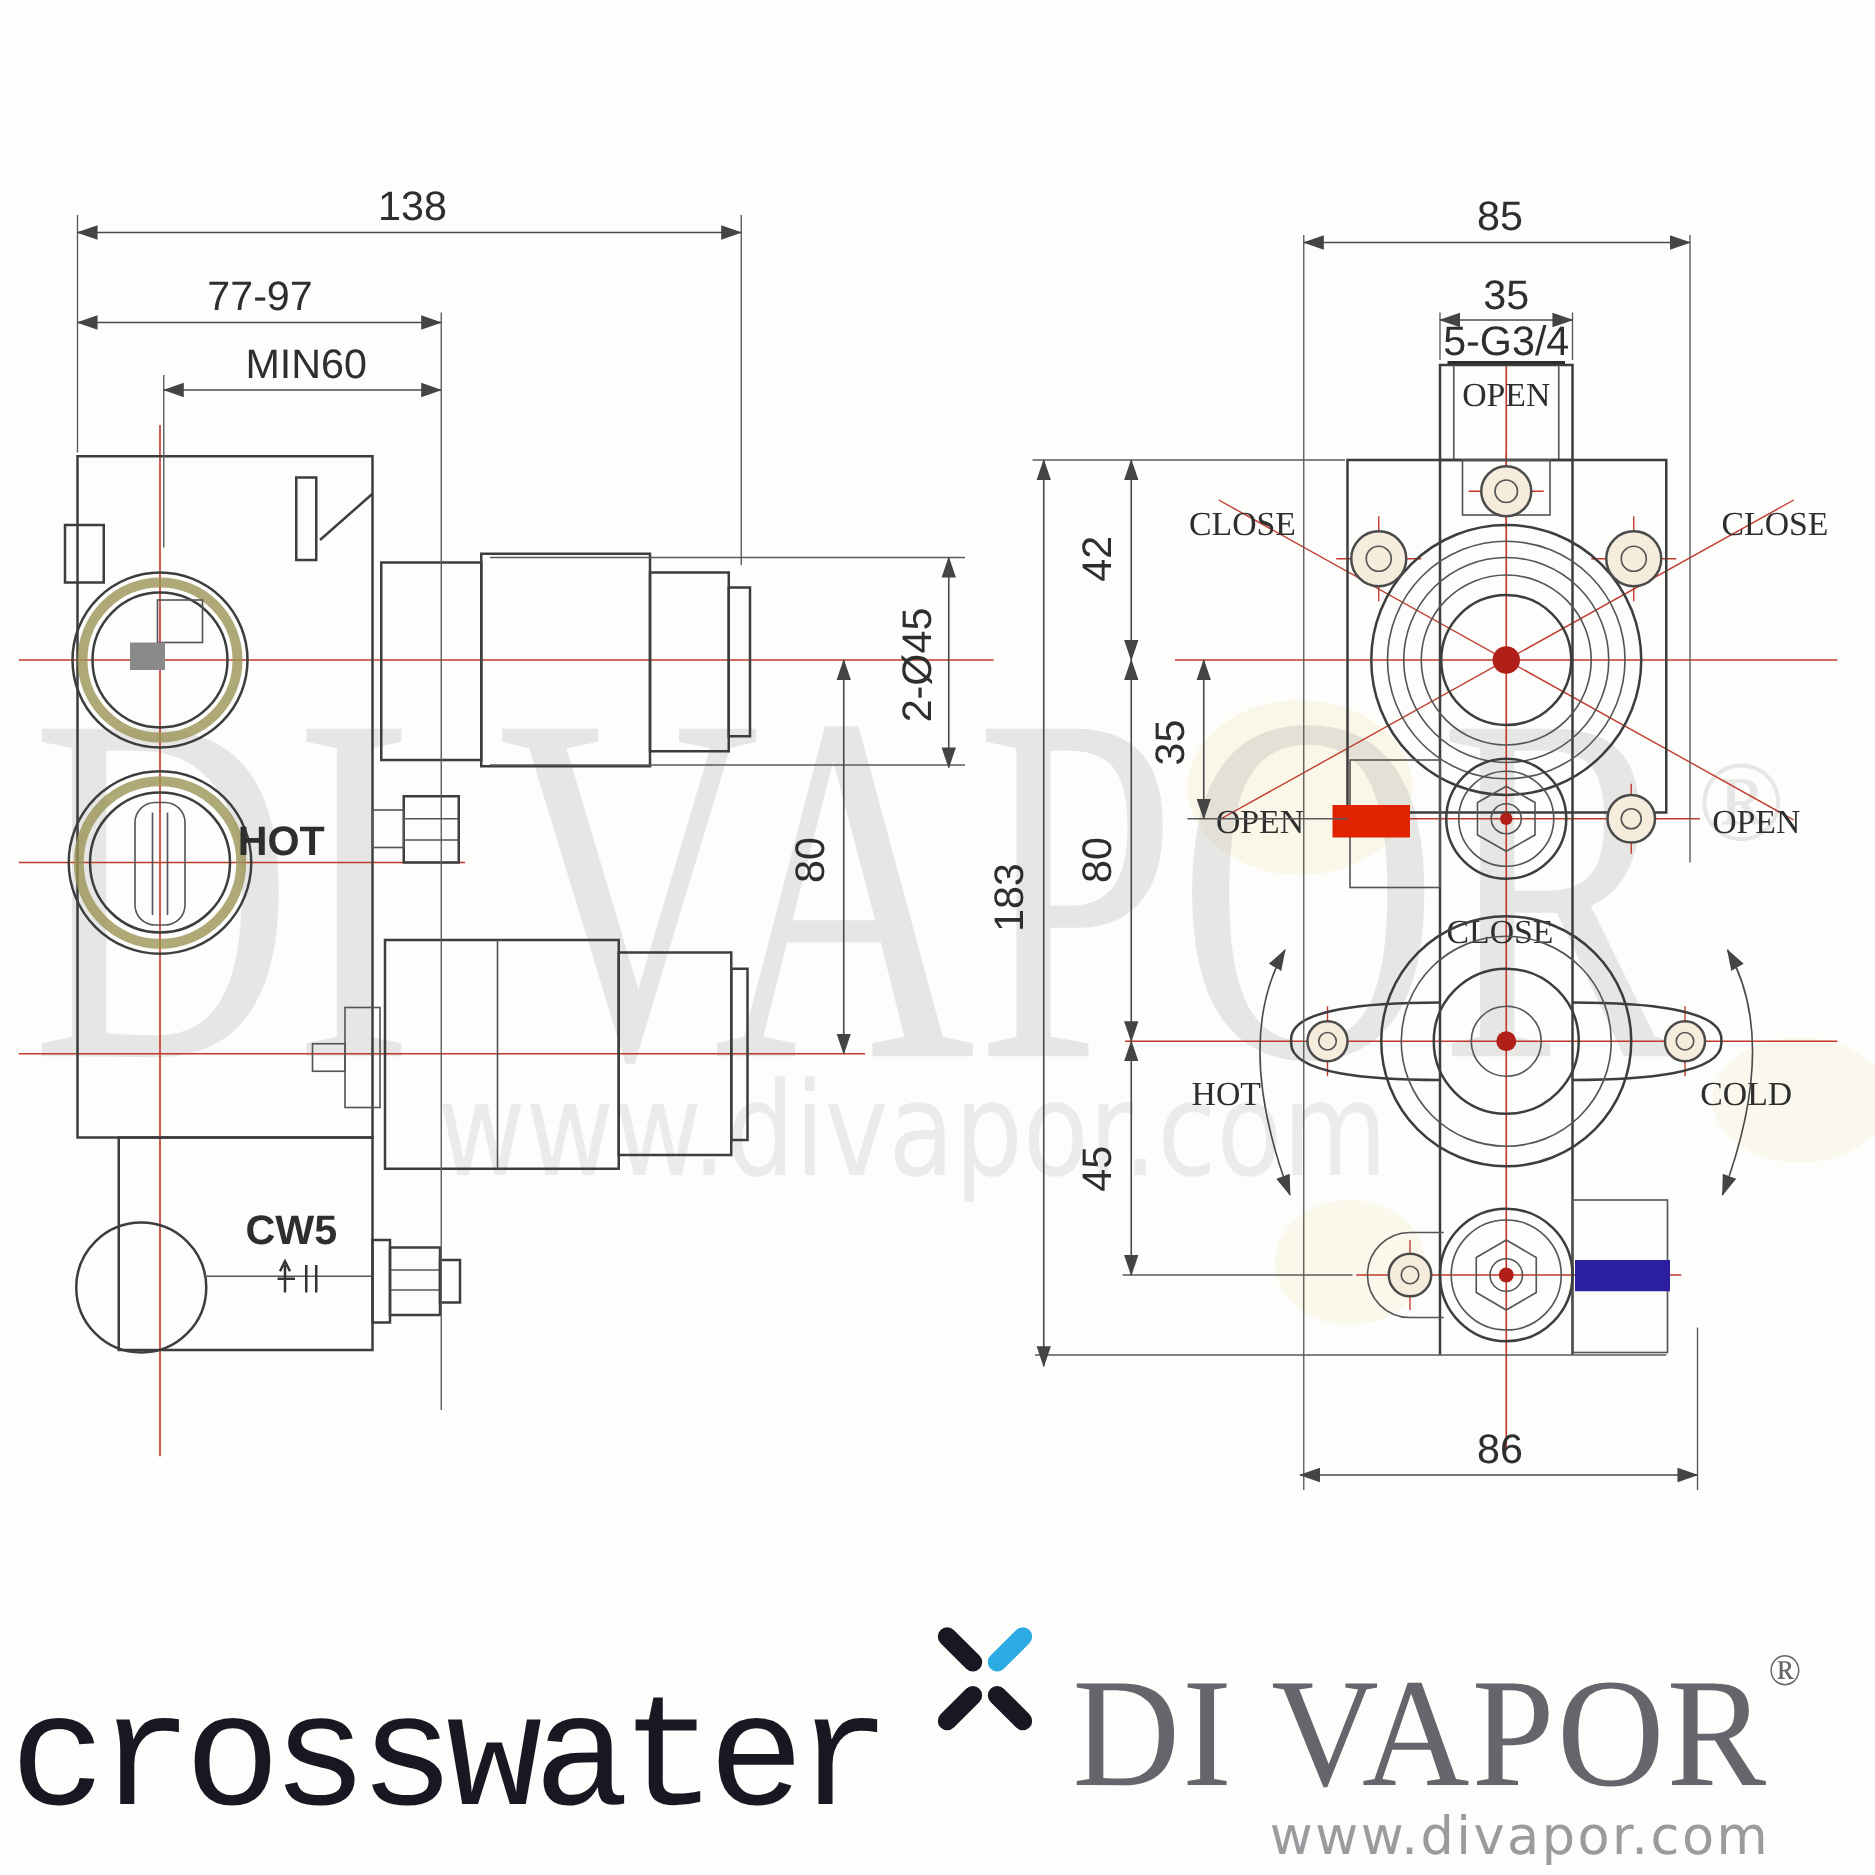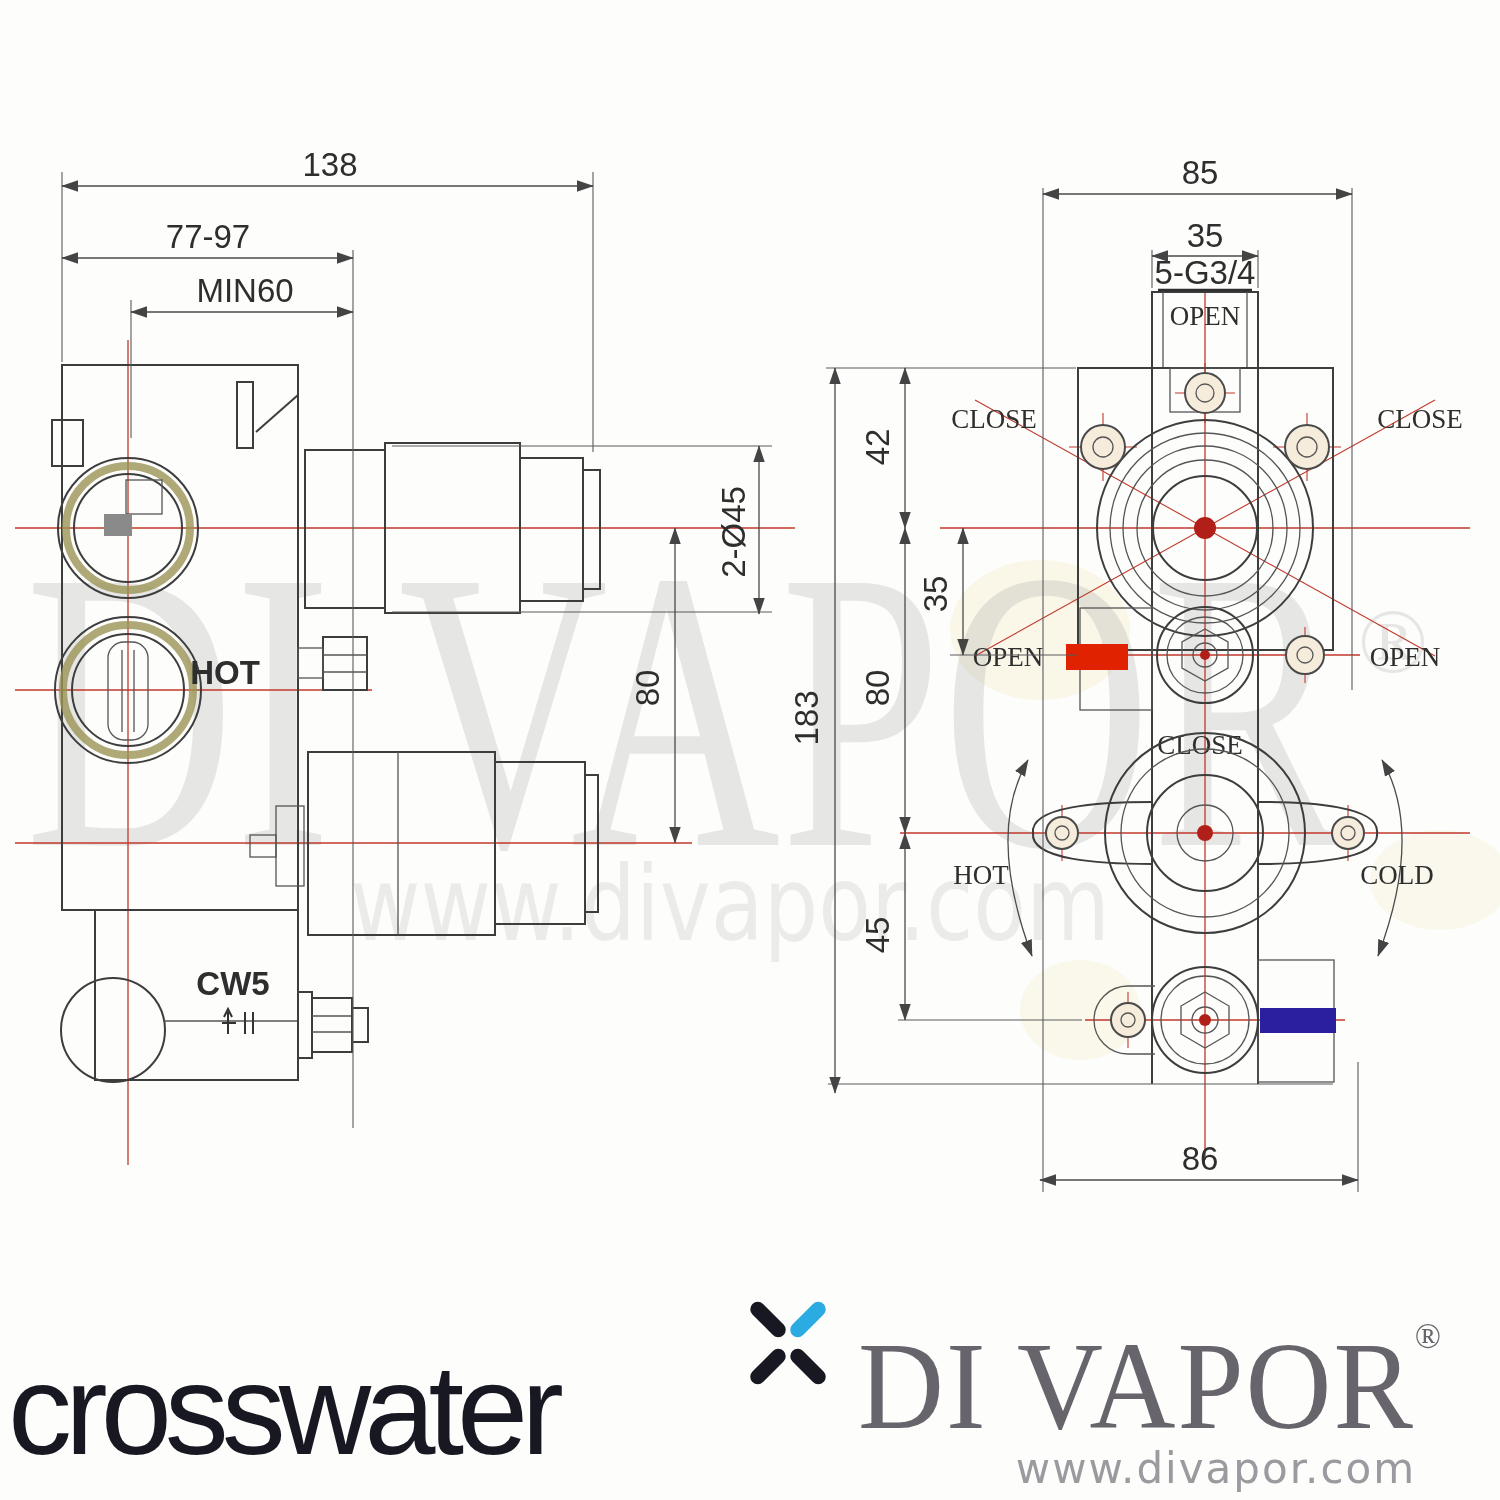--- a/index.html
+++ b/index.html
@@ -13,21 +13,21 @@
        marker-start:url(#arr);marker-end:url(#arr);}
   .red{stroke:#c0392b;stroke-width:1.3;fill:none;}
   .redthin{stroke:#c0392b;stroke-width:1.1;fill:none;}
   .brass{stroke:#9b9455;stroke-width:8;fill:none;opacity:.8;}
   .dimtxt{font-family:"Liberation Sans",sans-serif;font-size:33px;fill:#2e2e2e;text-anchor:middle;}
   .captxt{font-family:"Liberation Serif",serif;font-size:27px;fill:#2e2e2e;text-anchor:middle;}
   .boldtxt{font-family:"Liberation Sans",sans-serif;font-size:33px;font-weight:bold;fill:#2e2e2e;text-anchor:middle;}
   .lugfill{fill:#f6ecdc;stroke:#4a4a4a;stroke-width:2;}
 
   .crosswater{position:absolute;left:8px;top:1346px;line-height:1;
-      font-family:Liberation Sans, sans-serif;font-size:128px;font-weight:500;
+      font-family:Liberation Mono, monospace;font-size:128px;font-weight:500;
       letter-spacing:-7px;color:#181822;}
   .xmark{position:absolute;left:748px;top:1300px;width:84px;height:88px;}
   .xbar{position:absolute;width:44px;height:15px;border-radius:9px;background:#181822;}
   .xbar.tl{left:-2px;top:12px;transform:rotate(45deg);}
   .xbar.tr{left:38px;top:12px;transform:rotate(-45deg);background:#2babe2;}
   .xbar.bl{left:-2px;top:59px;transform:rotate(-45deg);}
   .xbar.br{left:38px;top:59px;transform:rotate(45deg);}
   .dvlogo{position:absolute;left:858px;top:1318px;line-height:1;white-space:nowrap;
       font-family:"Liberation Serif",serif;font-size:124px;color:#67656b;letter-spacing:2px;
       transform:scaleX(.96);transform-origin:left top;}

